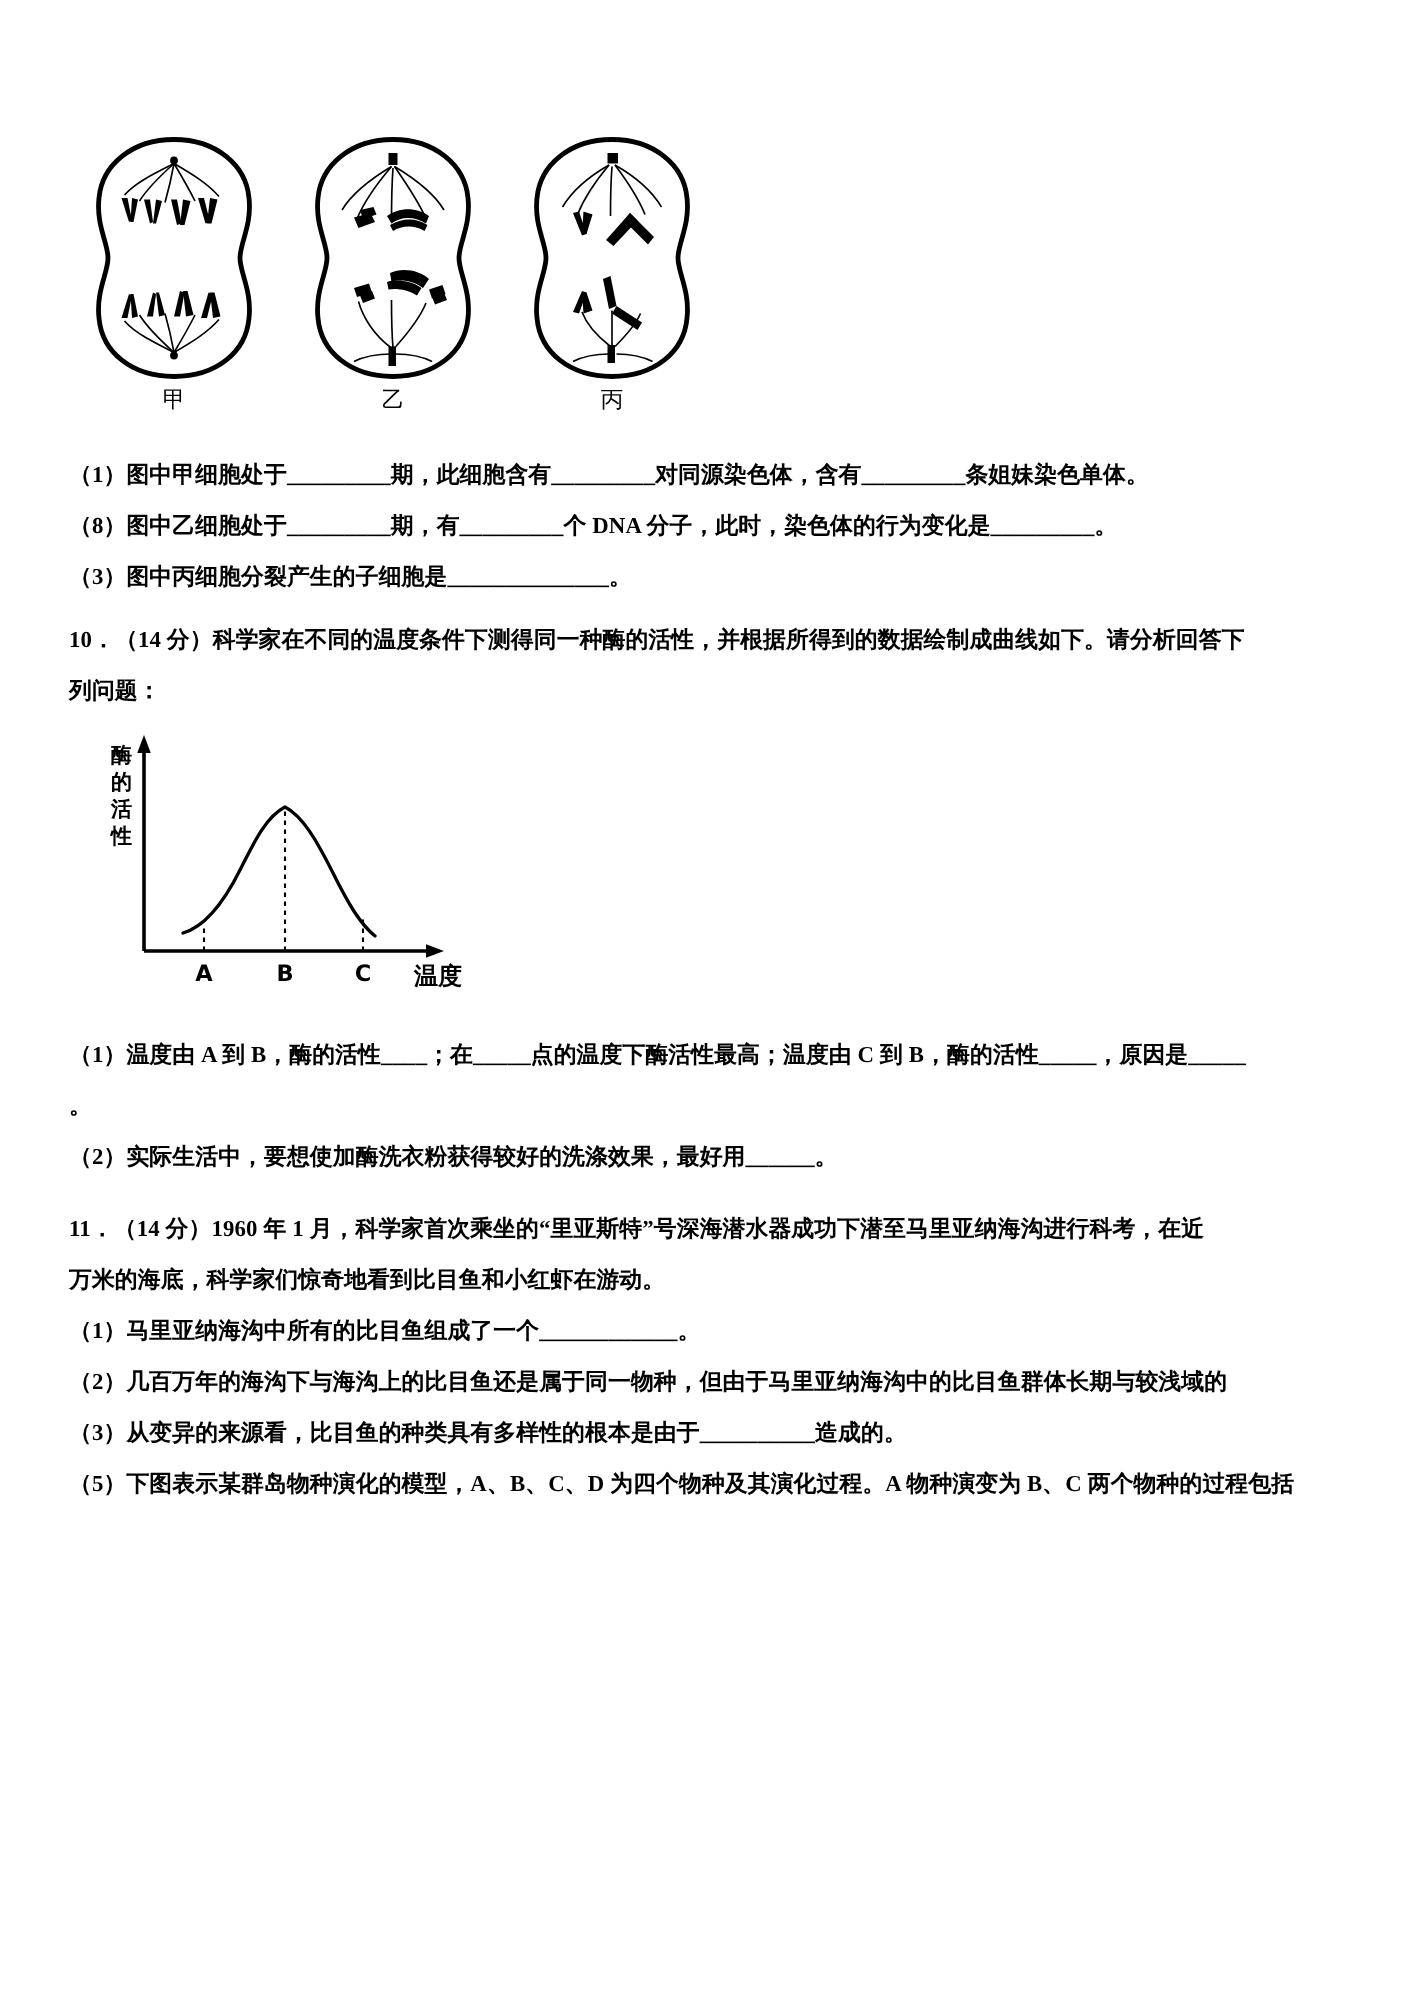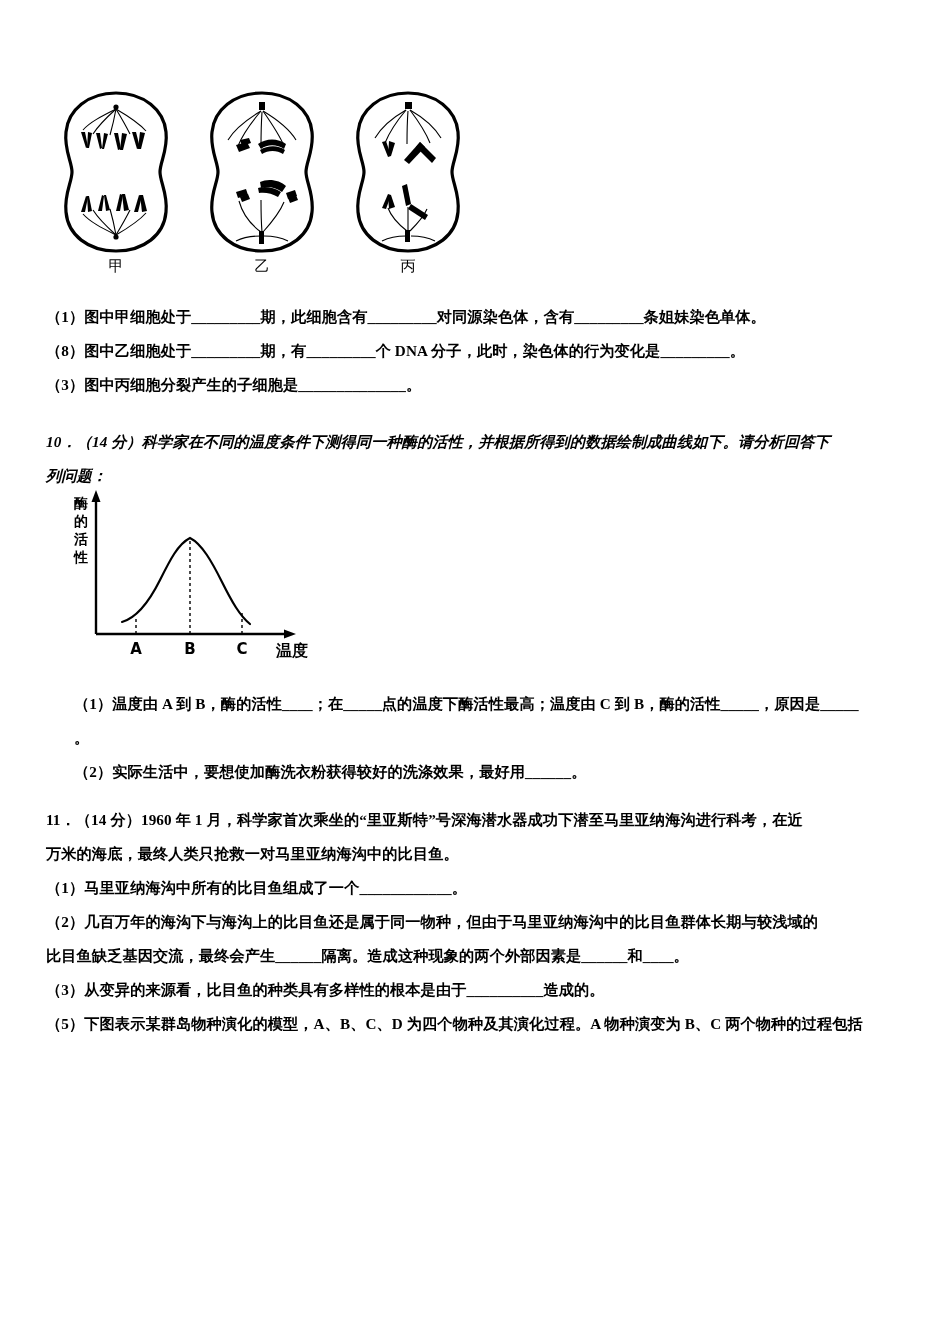--- a/index.html
+++ b/index.html
@@ -224,21 +224,21 @@
 
     </div>
   </div>
 
   <div class="q-block" style="top: 300px; font-family: Liberation Serif, serif;">
     <div class="q-line">（1）图中甲细胞处于_________期，此细胞含有_________对同源染色体，含有_________条姐妹染色单体。</div>
     <div class="q-line">（8）图中乙细胞处于_________期，有_________个 DNA 分子，此时，染色体的行为变化是_________。</div>
     <div class="q-line">（3）图中丙细胞分裂产生的子细胞是______________。</div>
   </div>
 
-  <div class="q-block" style="top: 425px; font-style: italic;">
+  <div class="q-block" style="top: 410px;">
     <div class="q-line">10．（14 分）科学家在不同的温度条件下测得同一种酶的活性，并根据所得到的数据绘制成曲线如下。请分析回答下</div>
     <div class="q-line">列问题：</div>
   </div>
 
   <div class="chart-wrap">
     <svg class="chart-svg" width="300" height="190" viewBox="0 0 300 190">
 
       <line x1="52" y1="152" x2="52" y2="18" stroke="#000" stroke-width="2.4"></line>
       <polygon points="52,8 47.5,20 56.5,20" fill="#000"></polygon>
 
@@ -258,29 +258,28 @@
       <line x1="198" y1="152" x2="198" y2="131" stroke="#000" stroke-width="1.4" stroke-dasharray="3,3"></line>
 
       <text class="axis-text" x="92" y="172" font-size="15" text-anchor="middle">A</text>
       <text class="axis-text" x="146" y="172" font-size="15" text-anchor="middle">B</text>
       <text class="axis-text" x="198" y="172" font-size="15" text-anchor="middle">C</text>
 
       <text class="axis-text" x="248" y="174" font-size="16" text-anchor="middle">温度</text>
     </svg>
   </div>
 
-  <div class="q-block" style="top: 687px; margin-left: 28px;">
+  <div class="q-block" style="top: 687px;">
     <div class="q-line">（1）温度由 A 到 B，酶的活性____；在_____点的温度下酶活性最高；温度由 C 到 B，酶的活性_____，原因是_____</div>
     <div class="q-line">。</div>
     <div class="q-line">（2）实际生活中，要想使加酶洗衣粉获得较好的洗涤效果，最好用______。</div>
   </div>
 
   <div class="q-block" style="top: 803px;">
     <div class="q-line">11．（14 分）1960 年 1 月，科学家首次乘坐的“里亚斯特”号深海潜水器成功下潜至马里亚纳海沟进行科考，在近</div>
-    <div class="q-line">万米的海底，最终人类只抢救一对马里亚纳海沟中的比目鱼。</div>
+    <div class="q-line">万米的海底，科学家们惊奇地看到比目鱼和小红虾在游动。</div>
     <div class="q-line">（1）马里亚纳海沟中所有的比目鱼组成了一个____________。</div>
     <div class="q-line">（2）几百万年的海沟下与海沟上的比目鱼还是属于同一物种，但由于马里亚纳海沟中的比目鱼群体长期与较浅域的</div>
-    <div class="q-line">比目鱼缺乏基因交流，最终会产生______隔离。造成这种现象的两个外部因素是______和____。</div>
     <div class="q-line">（3）从变异的来源看，比目鱼的种类具有多样性的根本是由于__________造成的。</div>
     <div class="q-line">（5）下图表示某群岛物种演化的模型，A、B、C、D 为四个物种及其演化过程。A 物种演变为 B、C 两个物种的过程包括</div>
   </div>
 
 </div>
 
 </body></html>

